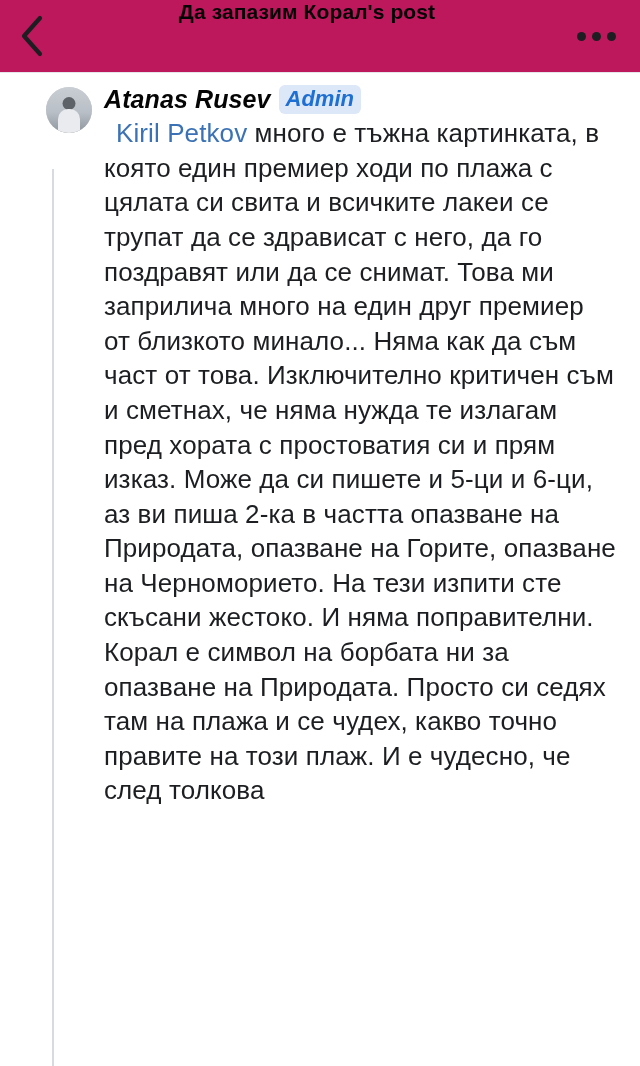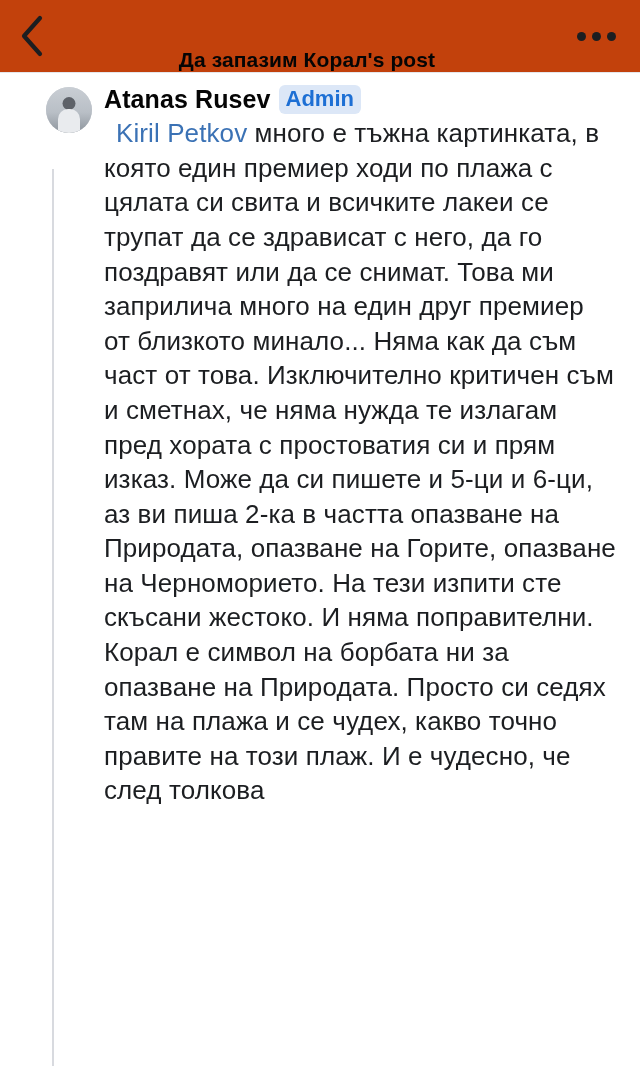--- a/index.html
+++ b/index.html
@@ -12,23 +12,23 @@
     height: 1066px;
     font-family: "Liberation Sans", sans-serif;
     overflow: hidden;
     position: relative;
   }
 
   
   .topbar {
     position: relative;
     height: 72px;
-    background: #c2410c;
-    display: flex;
-    align-items: flex-end;
+    background: #be185d;
+    display: flex;
+    align-items: flex-start;
     border-bottom: 1px solid #e4e6eb;
   }
   .back-btn {
     width: 64px;
     height: 72px;
     display: flex;
     align-items: center;
     justify-content: center;
     cursor: pointer;
   }
@@ -131,20 +131,21 @@
     flex: 1;
     padding-left: 4px;
     padding-right: 10px;
   }
 
   .name-line {
     display: flex;
     align-items: center;
     gap: 8px;
     margin-bottom: 2px;
+    font-style: italic;
   }
   .author-name {
     font-size: 25px;
     font-weight: 700;
     color: #050505;
     letter-spacing: 0.1px;
   }
   .admin-badge {
     background: #dce7f7;
     color: #1d6fd4;

